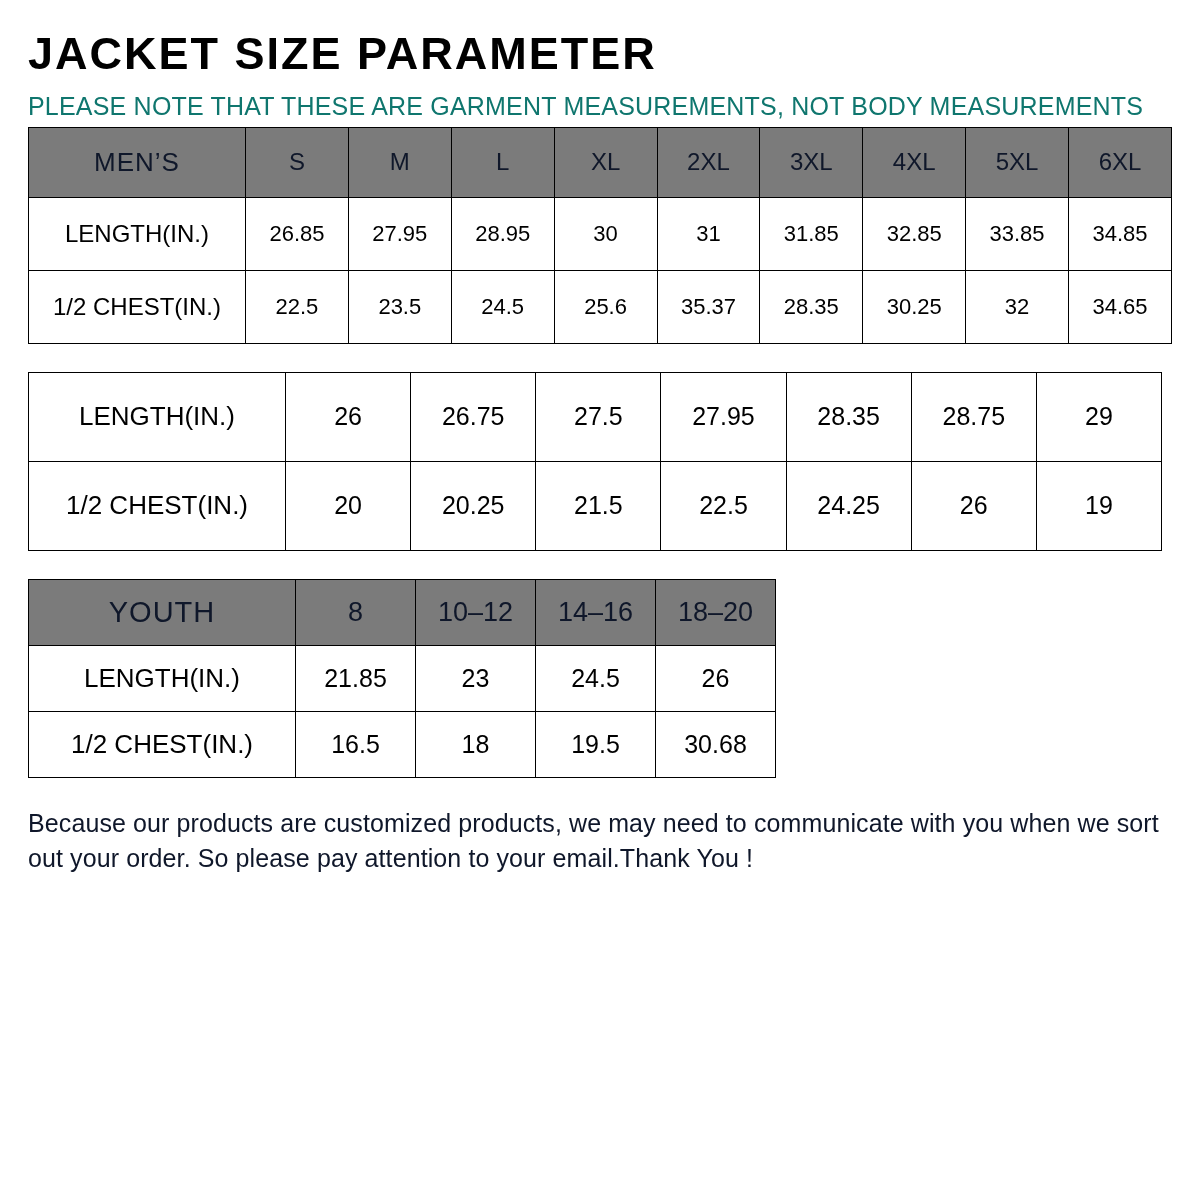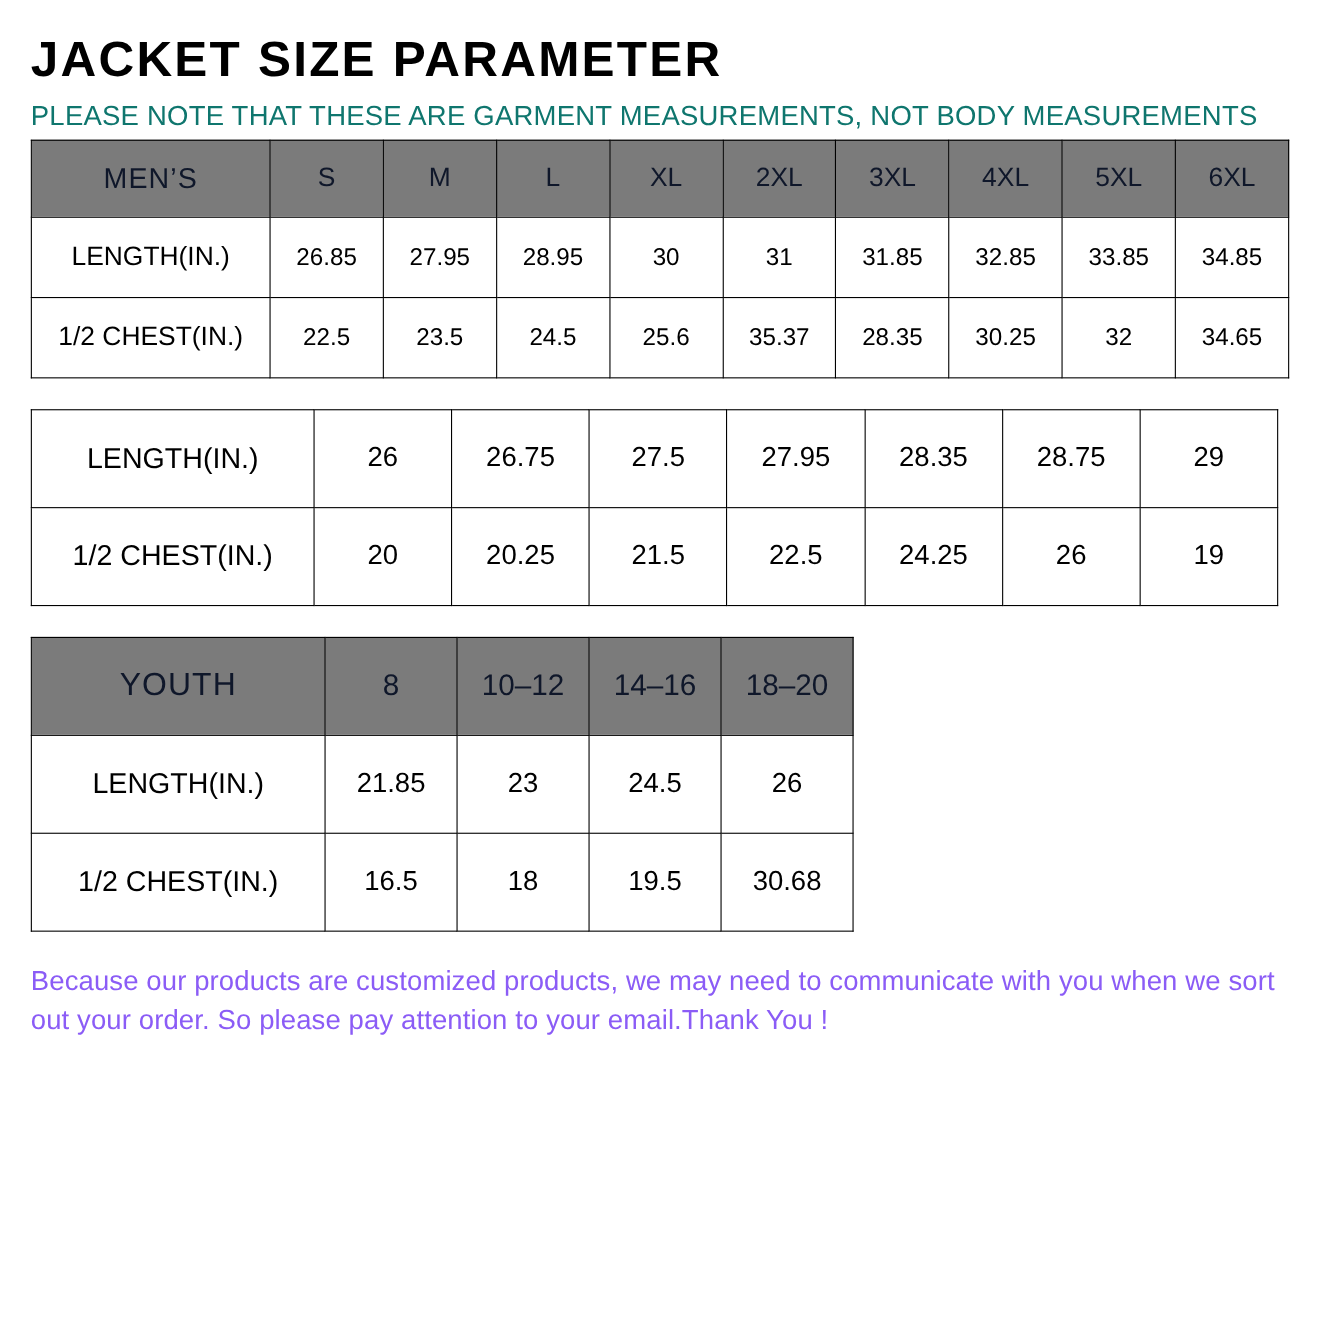--- a/index.html
+++ b/index.html
@@ -74,31 +74,31 @@
   #table-womens td.label {
     width: 256px;
     font-size: 26px;
   }
   #table-womens tr.head td.label { font-size: 29px; letter-spacing: 1px; }
   #table-womens td.val { font-size: 25px; }
   #table-womens tr.head td.val { font-size: 27px; }
 
   
   #table-youth { width: 748px; }
-  #table-youth tr { height: 89px; margin-top: 20px; }
+  #table-youth tr { height: 66px; margin-top: 20px; }
   #table-youth td.label {
     width: 266px;
     font-size: 26px;
   }
   #table-youth tr.head td.label { font-size: 29px; letter-spacing: 1px; }
   #table-youth td.val { font-size: 25px; }
   #table-youth tr.head td.val { font-size: 27px; }
 
   .footer-note {
-    color: #8b5cf6;
+    color: #0f172a;
     font-size: 25px;
     line-height: 1.42;
     margin-top: 8px;
     letter-spacing: 0.1px;
   }
   .footer-note.second {
     margin-top: 22px;
   }
 </style>
 </head>

